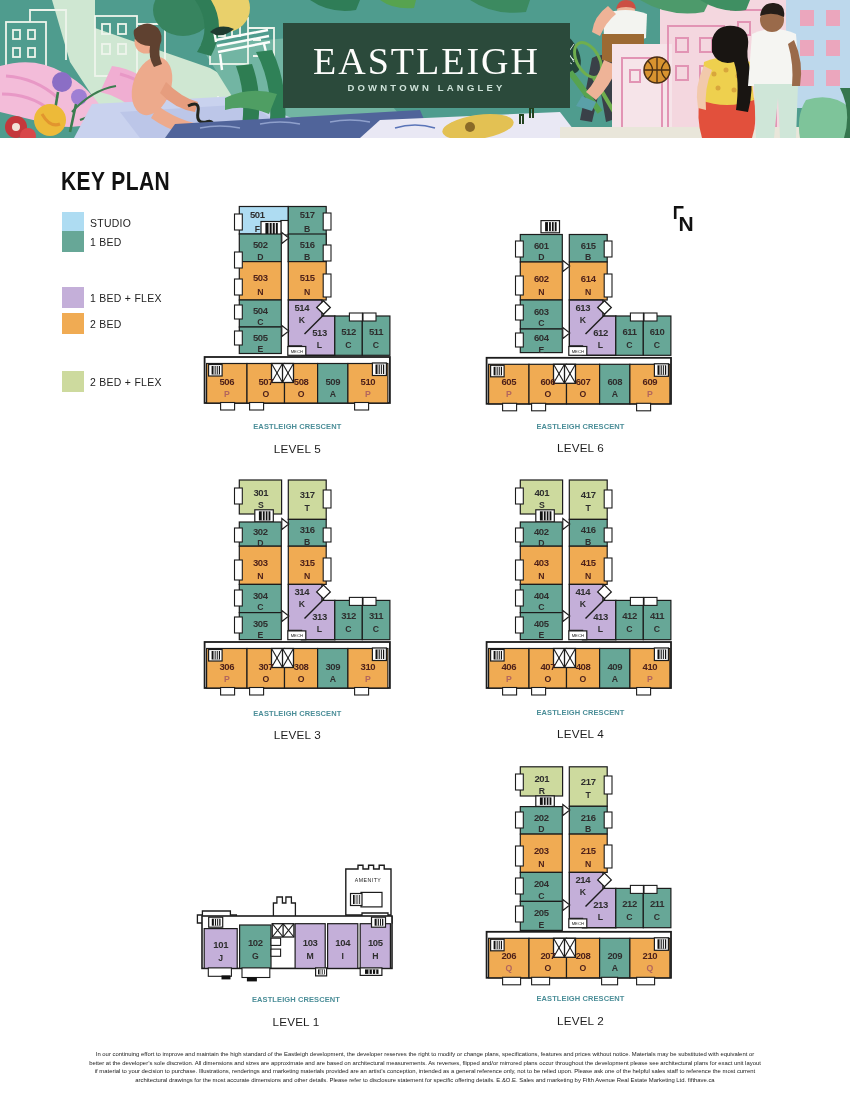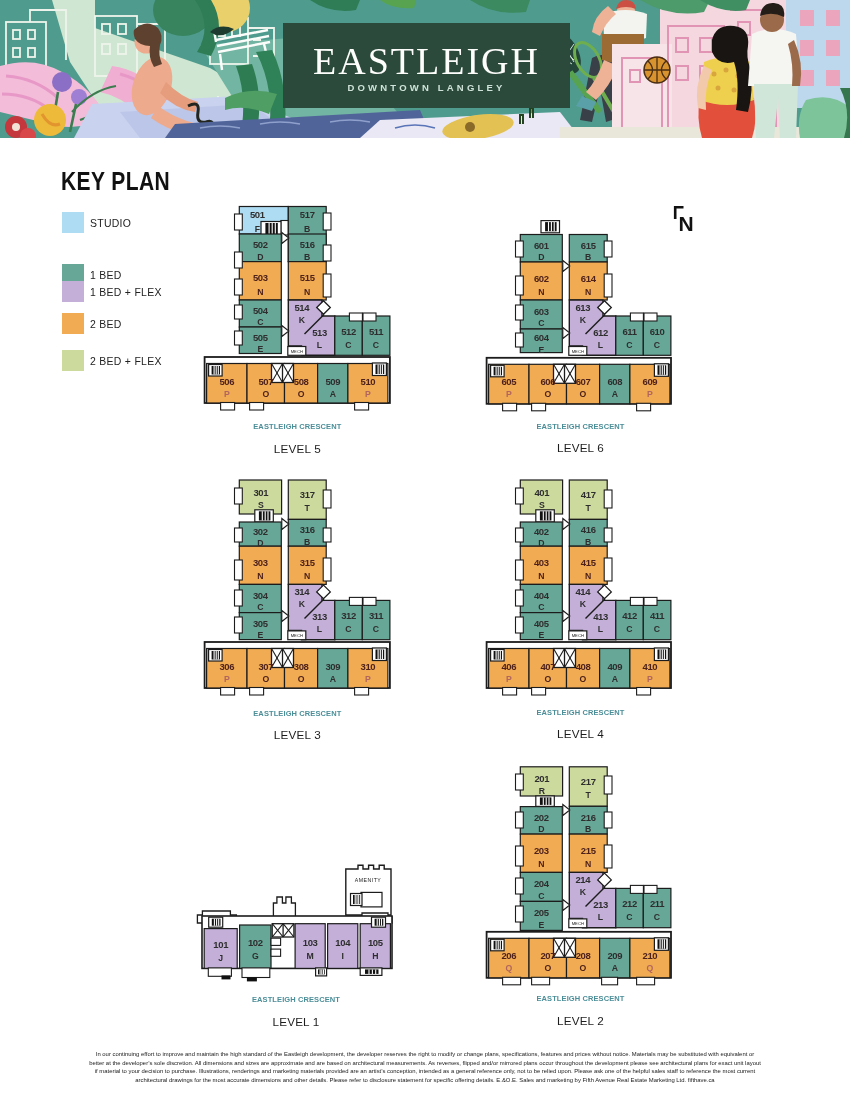--- a/index.html
+++ b/index.html
@@ -222,36 +222,36 @@
 <text x="426.5" y="90.5" font-size="9.5" font-weight="bold" letter-spacing="3.2" fill="#cfe3da" text-anchor="middle" font-family="Liberation Sans, sans-serif">DOWNTOWN LANGLEY</text>
 </svg>
 
 <div id="keyplan-title" class="abs">KEY PLAN</div>
 
 <div class="legend-row" style="top:211.5px">
     <div class="legend-swatch" style="background:#aedcf2"></div>
     <div class="legend-label">STUDIO</div>
   </div>
 
-<div class="legend-row" style="top:264px">
+<div class="legend-row" style="top:231px">
     <div class="legend-swatch" style="background:#67a797"></div>
     <div class="legend-label">1 BED</div>
   </div>
 
-<div class="legend-row" style="top:281px">
+<div class="legend-row" style="top:287px">
     <div class="legend-swatch" style="background:#c4afd9"></div>
     <div class="legend-label">1 BED + FLEX</div>
   </div>
 
 <div class="legend-row" style="top:313px">
     <div class="legend-swatch" style="background:#f0ab53"></div>
     <div class="legend-label">2 BED</div>
   </div>
 
-<div class="legend-row" style="top:350px">
+<div class="legend-row" style="top:371px">
     <div class="legend-swatch" style="background:#cdda9e"></div>
     <div class="legend-label">2 BED + FLEX</div>
   </div>
 
 <svg class="abs" style="left:0;top:140px" width="850" height="905" viewBox="0 140 850 905">
 
 <rect x="239.3" y="206.5" width="49.0" height="27.5" fill="#aedcf2" stroke="#1c1c1c" stroke-width="1.2"></rect>
 
 <rect x="280.8" y="220.5" width="7.5" height="14.5" fill="#fff" stroke="#1c1c1c" stroke-width="1.1"></rect>
 

